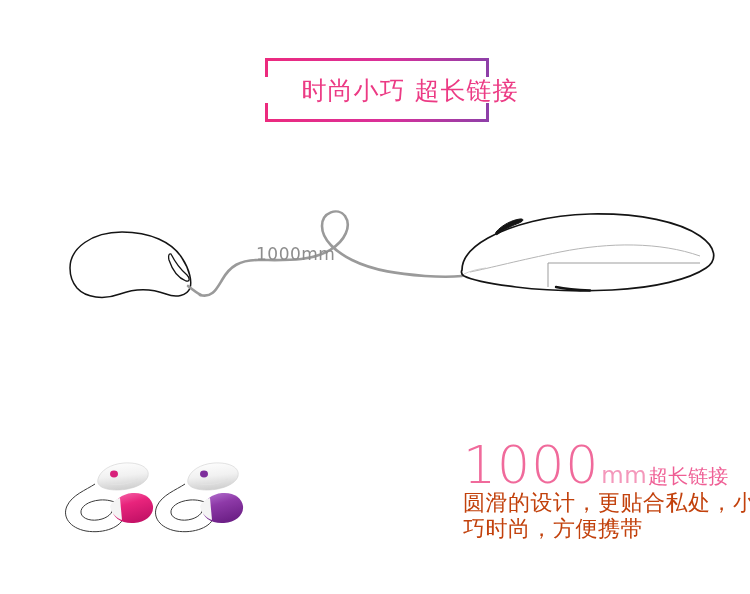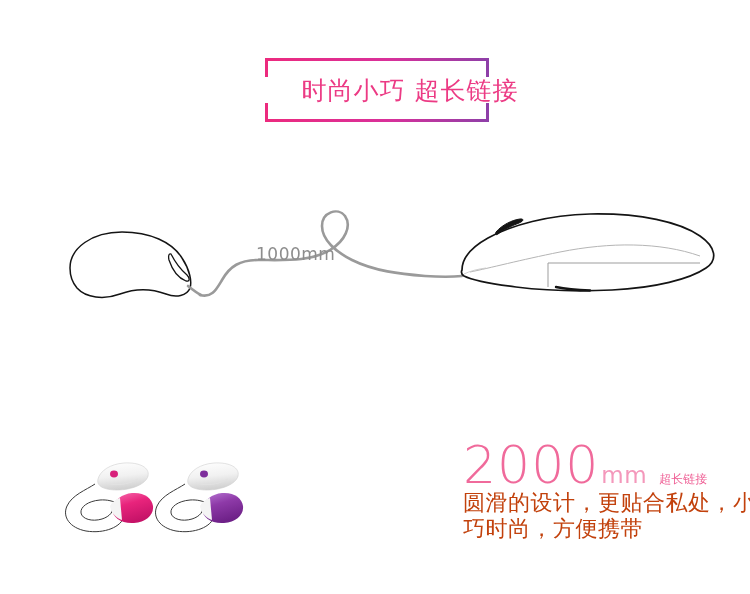--- a/index.html
+++ b/index.html
@@ -113,24 +113,24 @@
   #headline-unit {
     font-size: 23px;
     line-height: 30px;
     color: #f498bb;
     margin-left: 2px;
     font-weight: 400;
     letter-spacing: 0.5px;
     font-family: "DejaVu Sans", "Liberation Sans", sans-serif;
   }
   #headline-suffix {
-    font-size: 12px;
+    font-size: 20px;
     line-height: 24px;
     color: #ef5f95;
-    margin-left: 12px;
+    margin-left: 1px;
     font-family: "DejaVu Sans", "Liberation Sans", sans-serif;
   }
   .body-line {
     font-size: 22px;
     line-height: 26px;
     color: #c2410c;
     letter-spacing: 0.5px;
     white-space: nowrap;
     font-family: "DejaVu Sans", "Liberation Sans", sans-serif;
   }
@@ -301,21 +301,21 @@
                C 78 19, 88 25, 86 33
                C 84 41, 70 47, 55 47
                C 42 47, 34 43, 36 36 Z" fill="url(#remoteGradV)" stroke="#cfcfcf" stroke-width="0.6"></path>
       <ellipse cx="52" cy="31" rx="4" ry="3.4" fill="#7e2e9c"></ellipse>
       <path d="M 44 40 C 52 43, 66 42, 76 36" fill="none" stroke="#e2e2e2" stroke-width="1"></path>
     </svg>
   </div>
 
   <div id="marketing-copy">
     <div id="headline-row">
-      <span id="headline-number">2000</span>
+      <span id="headline-number">1000</span>
       <span id="headline-unit">mm</span>
       <span id="headline-suffix">超长链接</span>
     </div>
     <div class="body-line">圆滑的设计，更贴合私处，小</div>
     <div class="body-line">巧时尚，方便携带</div>
   </div>
 
 </div>
 
 </body></html>

